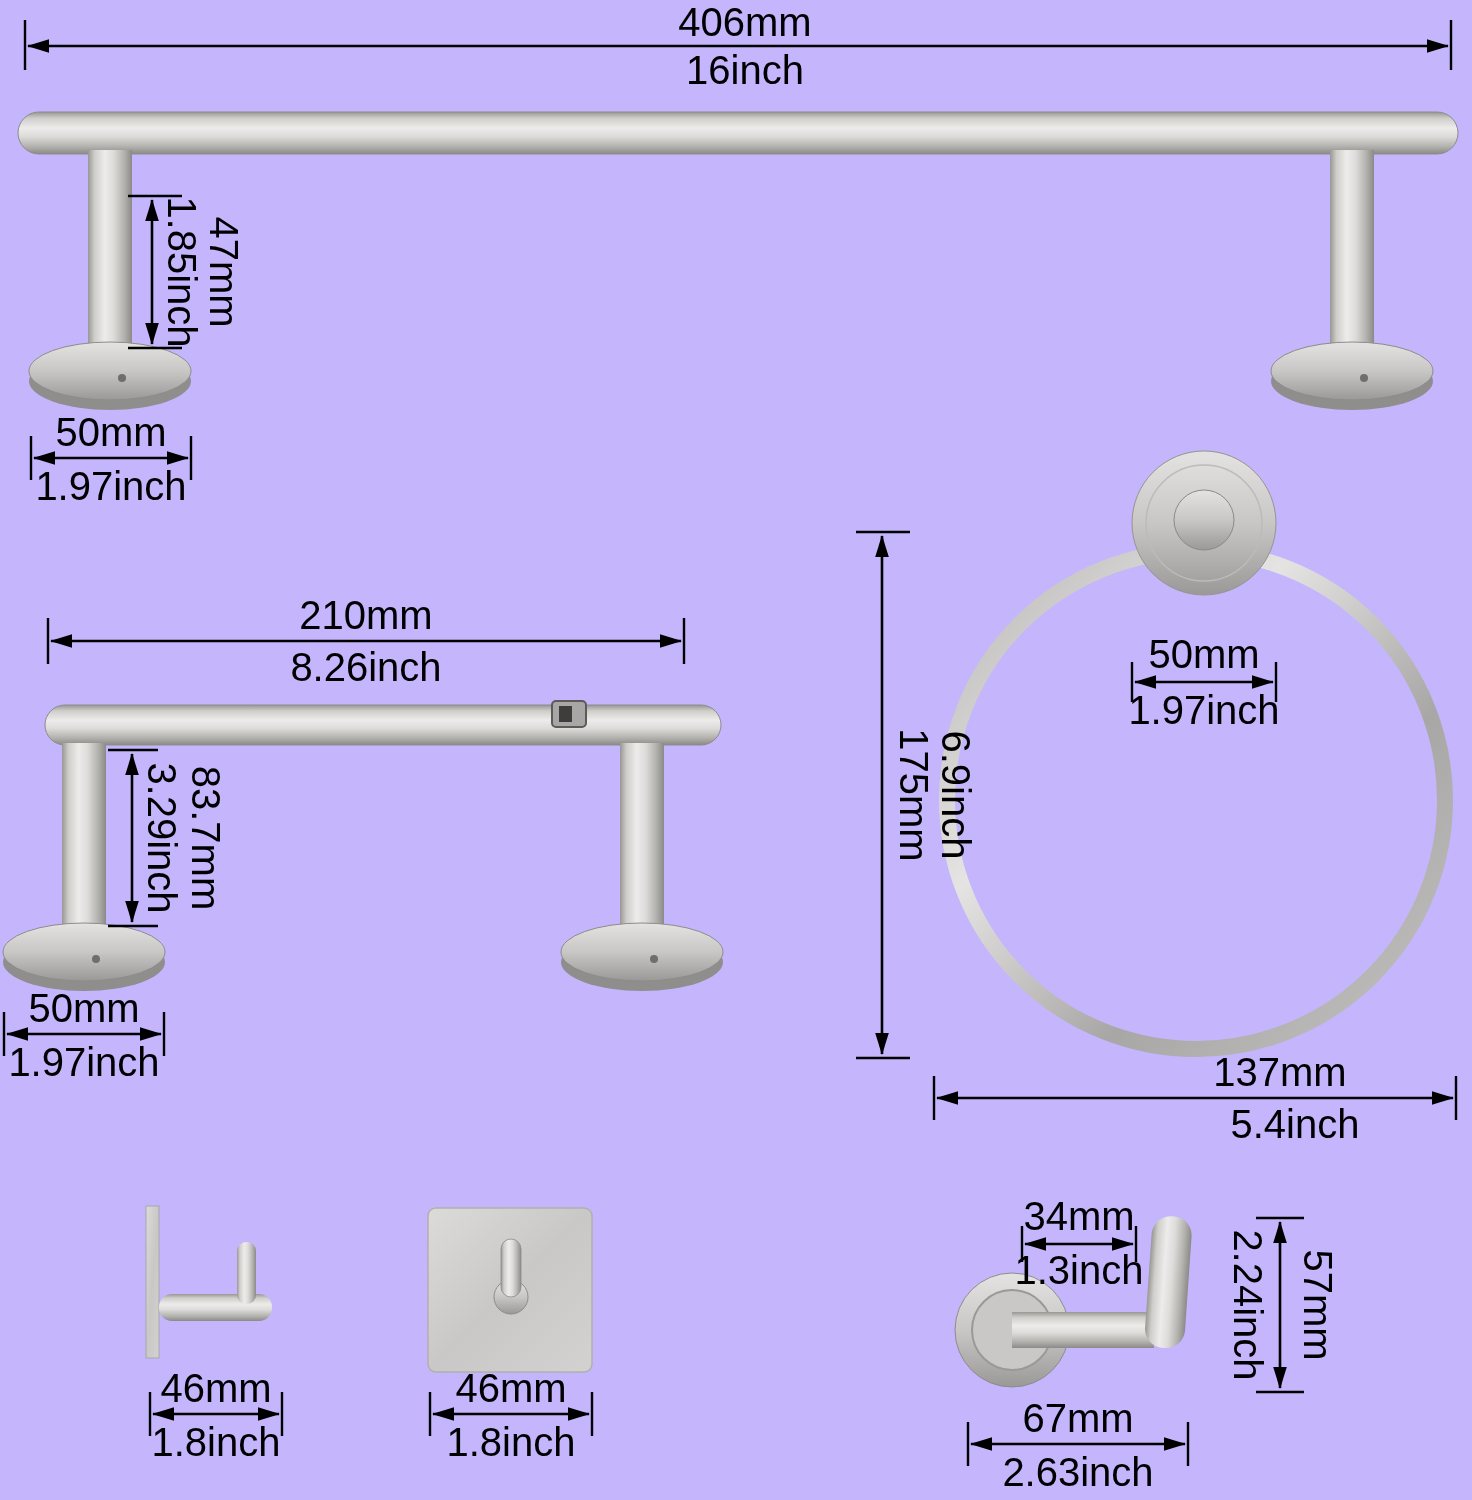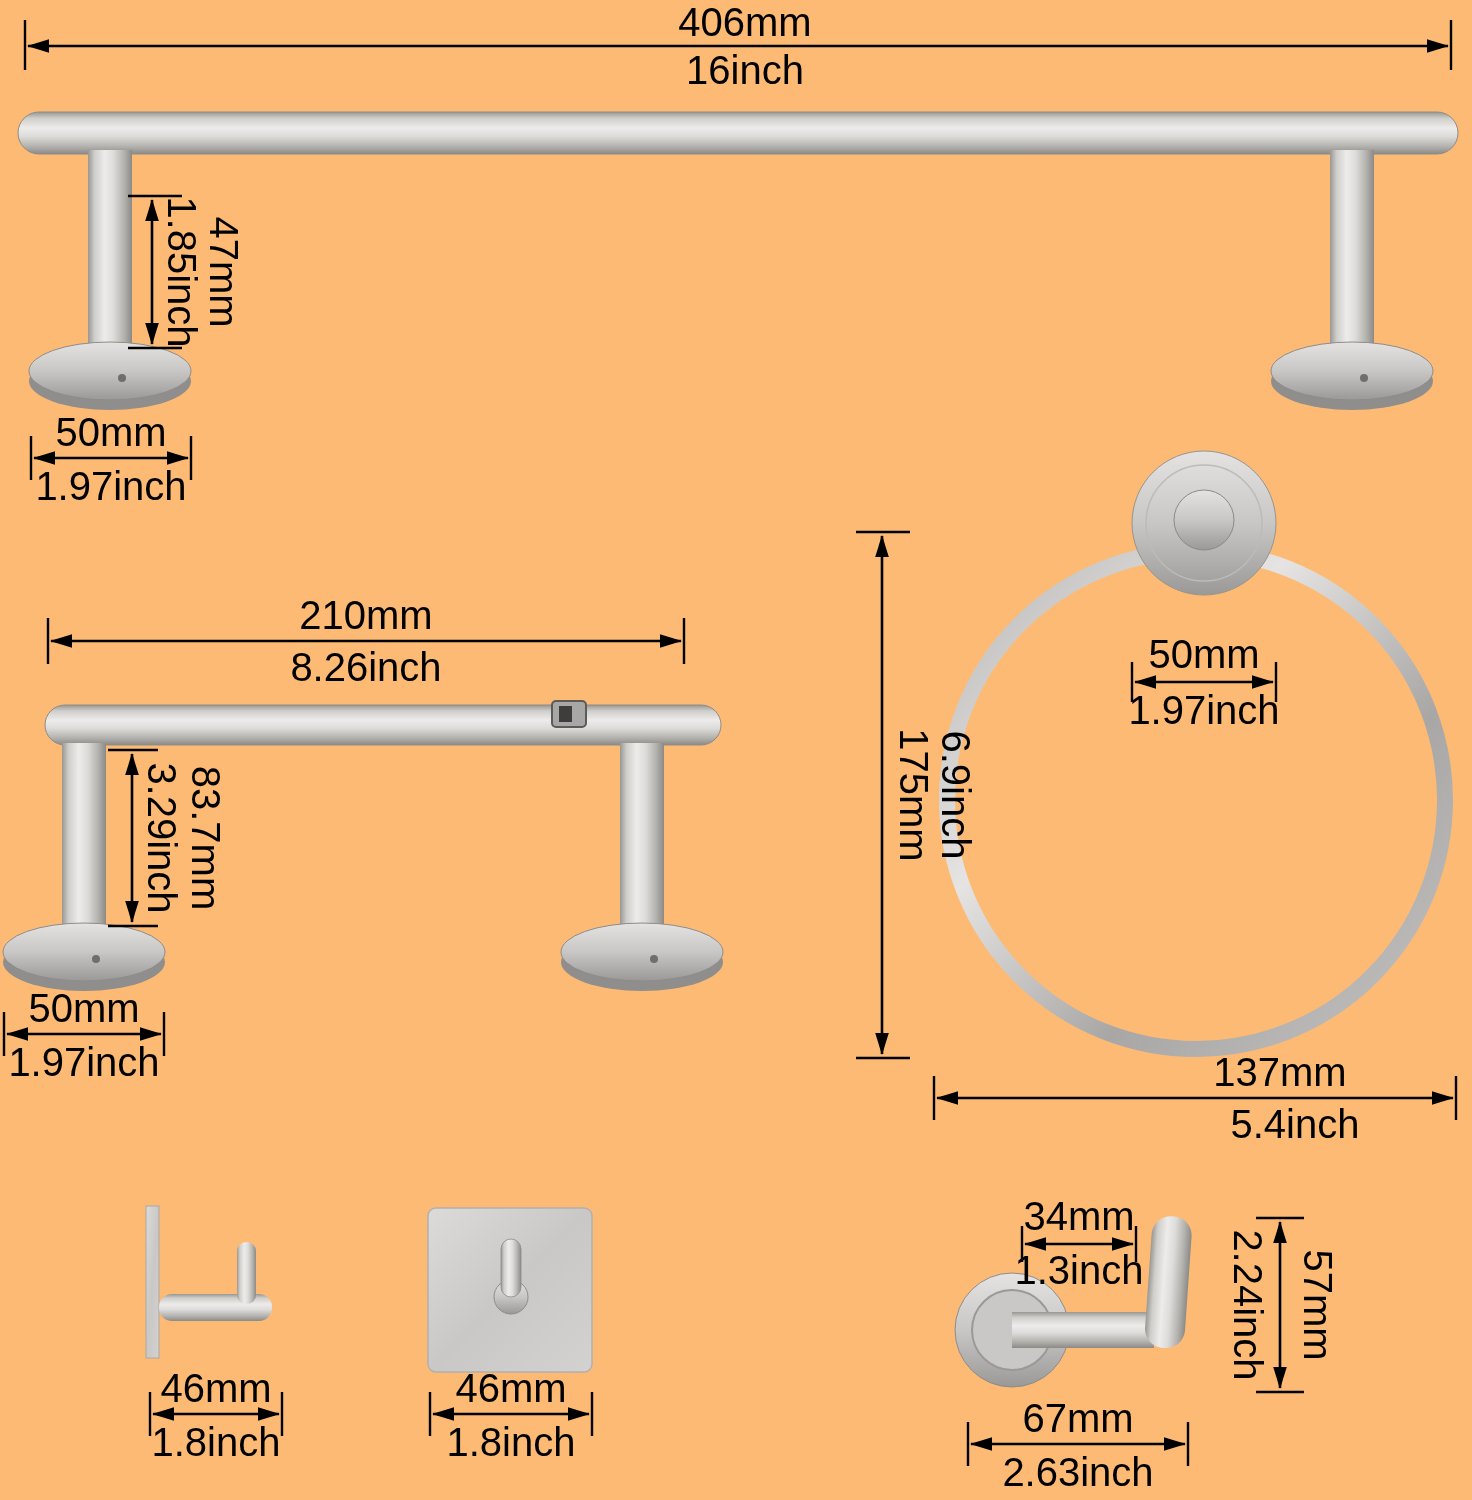--- a/index.html
+++ b/index.html
@@ -1,16 +1,16 @@
 <!DOCTYPE html>
 <html><head>
 <meta charset="utf-8">
 <style>
   html,body{margin:0;padding:0;background:#ffffff;}
-  .stage{width:1472px;height:1500px;position:relative;background:#fdba74;overflow:hidden;}
+  .stage{width:1472px;height:1500px;position:relative;background:#c4b5fd;overflow:hidden;}
   svg{display:block;}
   .dim{stroke:#000;stroke-width:2.6;fill:none;}
   .tick{stroke:#000;stroke-width:2.4;fill:none;}
   .lbl{font-family:"Liberation Sans","DejaVu Sans",sans-serif;font-size:40px;fill:#000;
        text-anchor:middle;dominant-baseline:central;}
 </style>
 </head>
 <body>
 
 <div class="stage">

